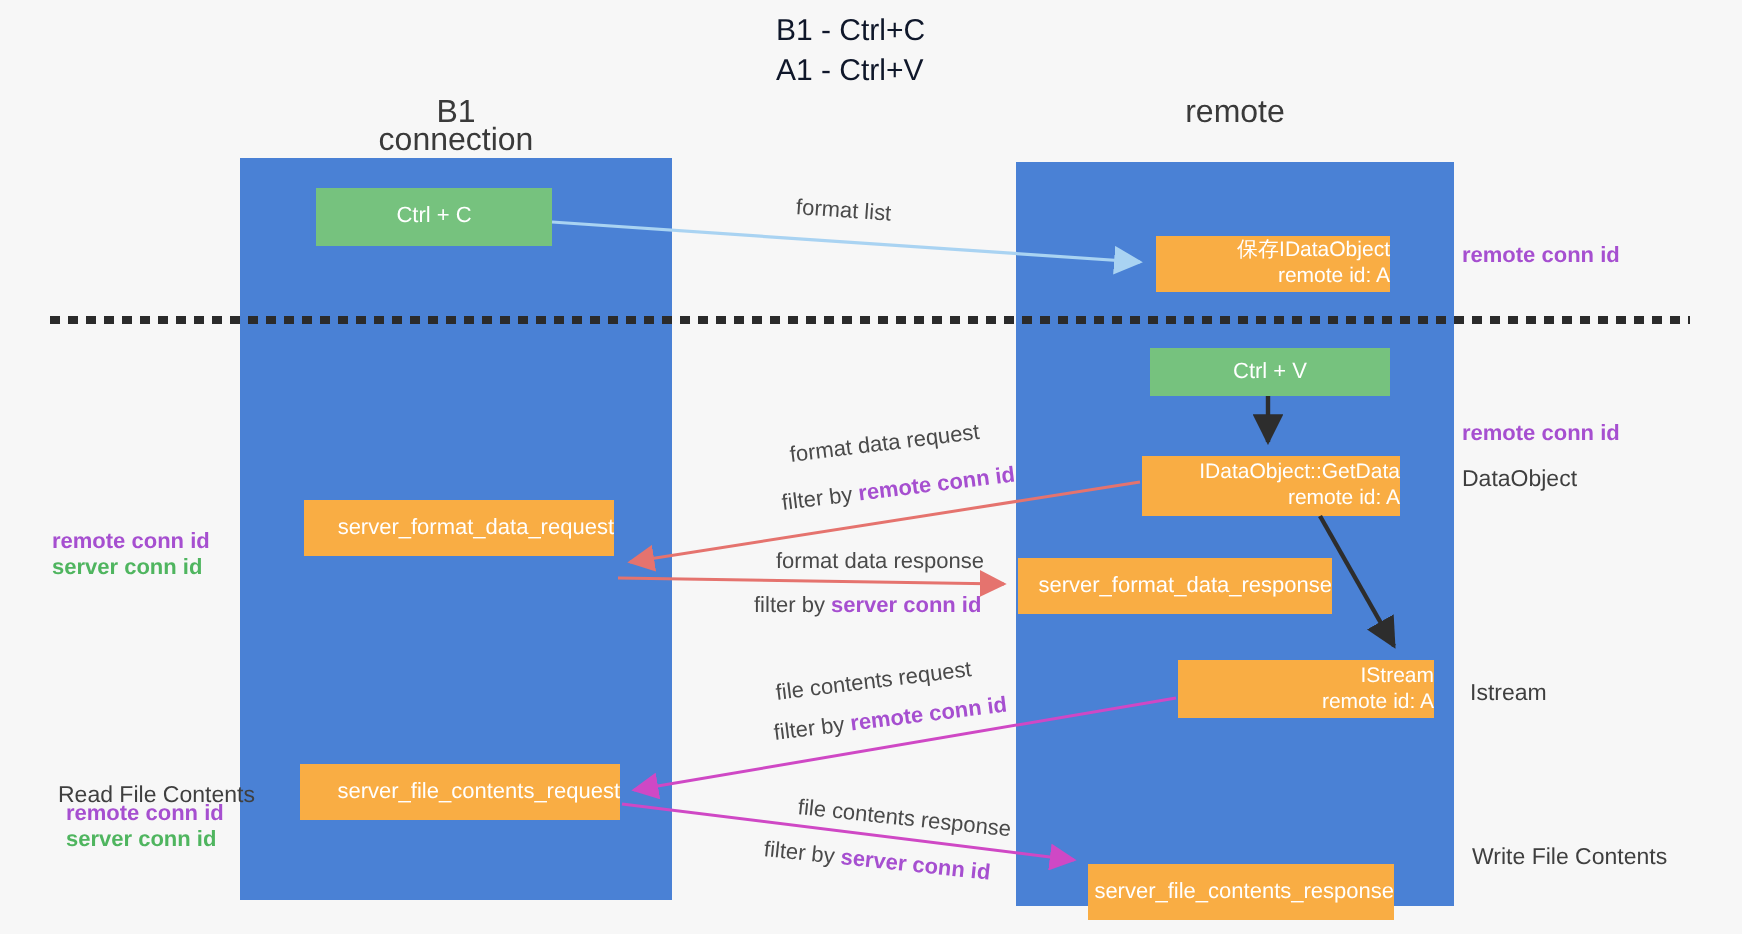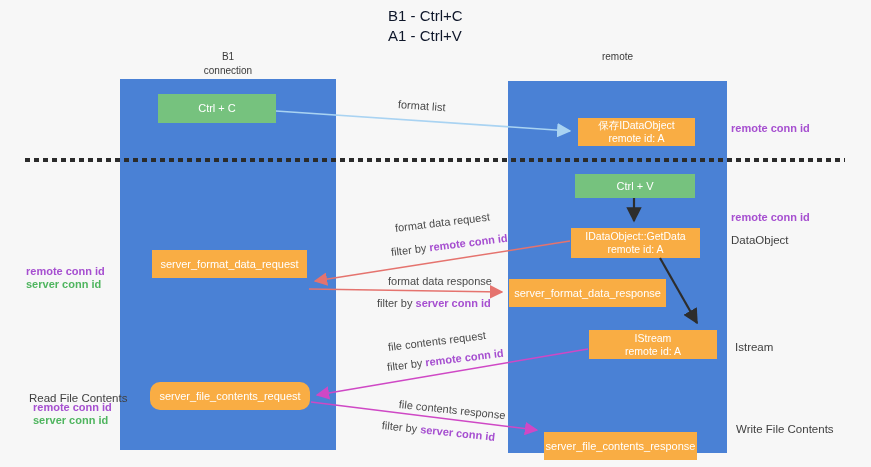--- a/index.html
+++ b/index.html
@@ -14,32 +14,32 @@
     --arrow-black:#2d2d2d;
     --text-dark:#3f3f3f;
   }
   html,body{margin:0;padding:0;background:#f7f7f7;}
   #stage{
     position:relative;width:871px;height:467px;background:#f7f7f7;overflow:hidden;
     font-family:"Liberation Sans",sans-serif;color:var(--text-dark);
   }
   .abs{position:absolute;}
   .title{font-size:15px;line-height:20px;color:#0f172a;}
-  .colheader{font-size:10px;line-height:14px;text-align:center;color:#3a3a3a;}
+  .colheader{font-size:16px;line-height:14px;text-align:center;color:#3a3a3a;}
   .column{background:var(--column-blue);}
   .dashline{
     height:4px;
     background:repeating-linear-gradient(90deg,#2b2b2b 0 5px,transparent 5px 9px);
   }
   .node{
     display:flex;flex-direction:column;align-items:center;justify-content:center;
     color:#fff;font-size:11px;line-height:13px;text-align:center;box-sizing:border-box;
   }
   .node.green{background:var(--node-green);}
-  .node.orange{background:var(--node-orange);}
+  .node.orange{background:var(--node-orange);align-items:flex-end;}
   .node.small{font-size:10.5px;}
   .sidelabel{font-size:11.5px;white-space:nowrap;}
   .purple{color:var(--purple-label);font-weight:bold;font-size:11px;white-space:nowrap;}
   .greenlbl{color:var(--green-label);font-weight:bold;font-size:11px;white-space:nowrap;}
   .flowlabel{font-size:11px;color:#4a4a4a;white-space:nowrap;transform-origin:left center;}
   .flowlabel .key{color:var(--purple-label);font-weight:bold;}
   svg.overlay{position:absolute;left:0;top:0;pointer-events:none;}
 </style>
 </head>
 <body>
@@ -87,21 +87,21 @@
 
   <div class="abs node orange" style="left:509px;top:279px;width:157px;height:28px;">
     <span>server_format_data_response</span>
   </div>
 
   <div class="abs node orange small" style="left:589px;top:330px;width:128px;height:29px;">
     <span>IStream</span>
     <span>remote id: A</span>
   </div>
 
-  <div class="abs node orange" style="left:150px;top:382px;width:160px;height:28px;border-radius:10px;">
+  <div class="abs node orange" style="left:150px;top:382px;width:160px;height:28px;">
     <span>server_file_contents_request</span>
   </div>
 
   <div class="abs node orange" style="left:544px;top:432px;width:153px;height:28px;">
     <span>server_file_contents_response</span>
   </div>
 
   <div class="abs purple" style="left:731px;top:122px;">remote conn id</div>
   <div class="abs purple" style="left:731px;top:211px;">remote conn id</div>
   <div class="abs sidelabel" style="left:731px;top:234px;">DataObject</div>

